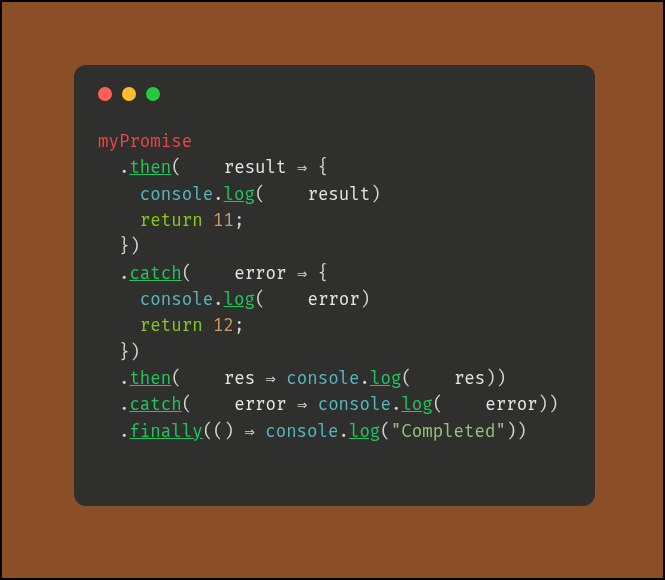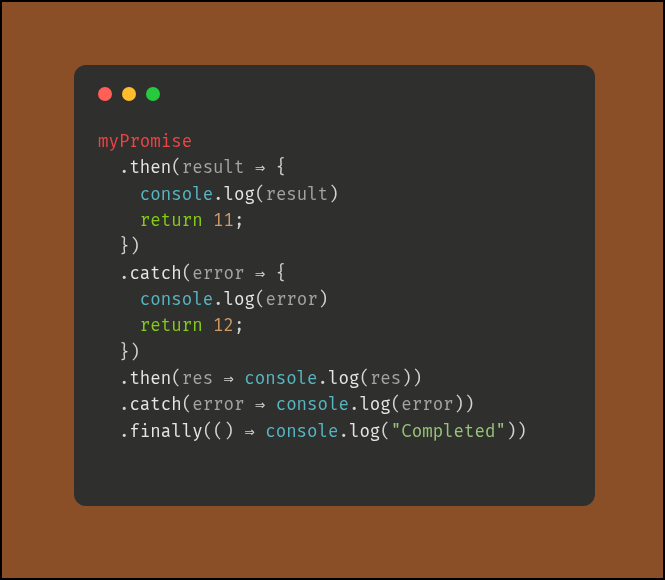--- a/index.html
+++ b/index.html
@@ -43,23 +43,23 @@
 
     .code {
       font-family: "Fira Code", "SFMono-Regular", Consolas, "Liberation Mono", Menlo, monospace;
       font-size: 17px;
       line-height: 1.55;
       white-space: pre;
       color: #e6e6e1;
     }
 
     .tok-ident   { color: #ef4444; margin-top: 30px; }
-    .tok-method  { color: #e5e5e5; }
+    .tok-method  { color: #22c55e; text-decoration: underline; }
     .tok-builtin { color: #56b6c2; margin-top: 16px; }
-    .tok-param   { color: #a3a3a3; }
+    .tok-param   { color: #e5e5e5; margin-left: 42px; }
     .tok-key     { color: #84cc16; }
     .tok-num     { color: #d19a66; }
     .tok-str     { color: #98c379; }
     .tok-op      { color: #d4d4cf; }
     .tok-punc    { color: #d4d4cf; }
   </style>
 </head>
 <body>
 
 <div class="outer">

